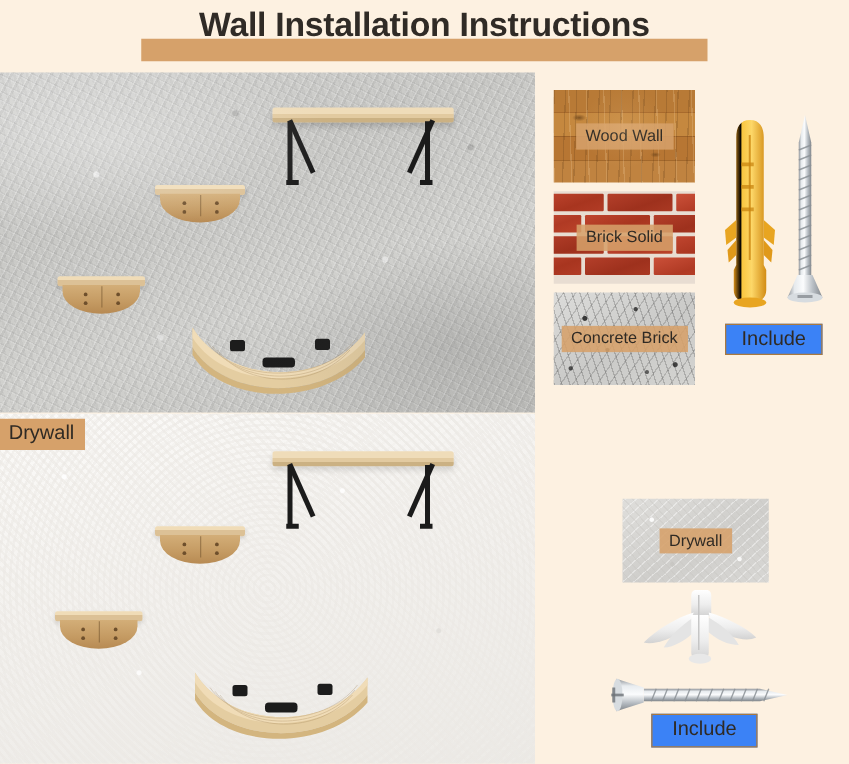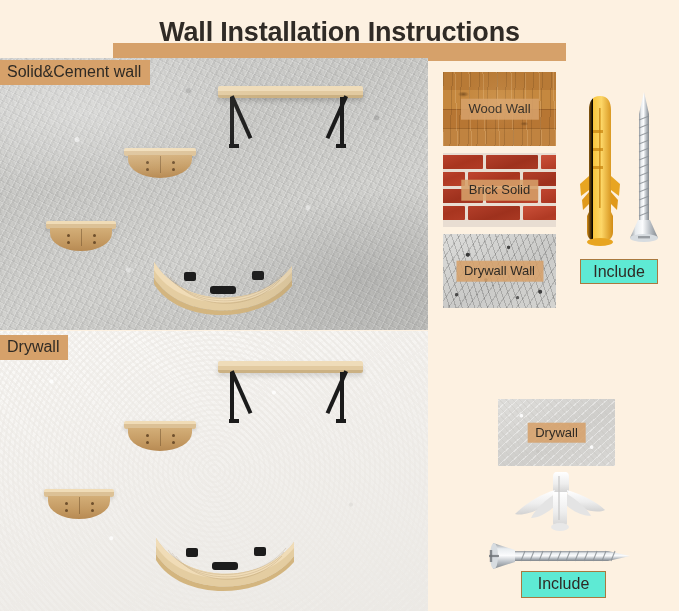--- a/index.html
+++ b/index.html
@@ -5,21 +5,21 @@
   * { box-sizing: border-box; margin: 0; padding: 0; }
   html, body {
     width: 679px; height: 611px;
     background: #fdf1e1;
     font-family: "Liberation Sans", sans-serif;
     overflow: hidden;
   }
   #root { position: relative; width: 679px; height: 611px; background: #fdf1e1; }
 
   
-  .title-wrap { position: absolute; left: 0; top: 4px; width: 633px; height: 48px; margin-top: 12px; }
+  .title-wrap { position: absolute; left: 0; top: 4px; width: 633px; height: 48px; }
   .title-bar {
     position: absolute; left: 113px; top: 27px;
     width: 453px; height: 18px;
     background: #d6a16a;
   }
   .title-text {
     position: absolute; left: 0; top: 1px; width: 679px;
     text-align: center;
     font-size: 27px; font-weight: bold; letter-spacing: -0.2px;
     color: #302b26;
@@ -146,21 +146,21 @@
       radial-gradient(circle at 80% 72%, rgba(255,255,255,.85) 0 1.4px, transparent 2.2px),
       radial-gradient(circle at 34% 78%, rgba(196,194,190,.6) 0 1.3px, transparent 2.1px),
       repeating-linear-gradient(48deg, rgba(200,198,194,.35) 0 1px, transparent 1px 5px),
       repeating-linear-gradient(-42deg, rgba(255,255,255,.4) 0 1px, transparent 1px 6px),
       linear-gradient(150deg, #dfdedb, #cfcecb 55%, #d8d7d4);
   }
 
   
   .include-box {
     position: absolute;
-    background: #5eead4;
+    background: #3b82f6;
     border: 1px solid #a9793f;
     color: #2f2a24;
     font-size: 16px;
     text-align: center;
     line-height: 23px;
     white-space: nowrap;
   }
   .include-top { left: 580px; top: 259px; width: 78px; height: 25px; }
   .include-bottom { left: 521px; top: 571px; width: 85px; height: 27px; }
 
@@ -243,21 +243,20 @@
       <g opacity=".28" stroke="#8a6a3c" stroke-width=".7">
         <path d="M18 16 C40 48 108 50 136 14" fill="none"></path>
         <path d="M22 19 C44 50 106 52 134 18" fill="none"></path>
         <path d="M26 22 C48 52 104 54 132 22" fill="none"></path>
       </g>
       <rect x="36" y="14" width="12" height="9" rx="2" fill="#1c1c1c"></rect>
       <rect x="62" y="28" width="26" height="8" rx="3" fill="#1c1c1c"></rect>
       <rect x="104" y="13" width="12" height="9" rx="2" fill="#1c1c1c"></rect>
     </svg>
   </div>
-  <div class="panel-label cement">Solid&amp;Cement wall</div>
 
   <div class="photo photo-drywall">
     <div class="piece" style="left:218px;top:30px;width:145px;height:70px;">
       <div class="shelf-top" style="left:0;top:0;width:145px;height:12px;box-shadow:0 3px 5px rgba(0,0,0,.13);"></div>
       <div class="bracket" style="left:12px;top:11px;width:4px;height:50px;"></div>
       <div class="bracket" style="left:12px;top:11px;width:4px;height:46px;transform-origin:top left;transform:rotate(-24deg);"></div>
       <div class="bracket" style="left:11px;top:58px;width:10px;height:4px;"></div>
       <div class="bracket" style="left:122px;top:11px;width:4px;height:50px;"></div>
       <div class="bracket" style="left:126px;top:11px;width:4px;height:46px;transform-origin:top right;transform:rotate(24deg);"></div>
       <div class="bracket" style="left:118px;top:58px;width:10px;height:4px;"></div>
@@ -313,21 +312,21 @@
     <div class="brick b2" style="left:-12px;top:36px;width:52px;height:14px;"></div>
     <div class="brick b3" style="left:43px;top:36px;width:52px;height:14px;"></div>
     <div class="brick b1" style="left:98px;top:36px;width:52px;height:14px;"></div>
     <div class="brick b1" style="left:-30px;top:53px;width:52px;height:14px;"></div>
     <div class="brick b2" style="left:25px;top:53px;width:52px;height:14px;"></div>
     <div class="brick b3" style="left:80px;top:53px;width:52px;height:14px;"></div>
     <div class="swatch-label">Brick Solid</div>
   </div>
 
   <div class="swatch swatch-concrete">
-    <div class="swatch-label">Drywall Wall</div>
+    <div class="swatch-label">Concrete Brick</div>
   </div>
 
   <svg class="hw" style="left:578px;top:92px;" width="44" height="158" viewBox="0 0 44 158">
     <defs>
       <linearGradient id="gYellow" x1="0" y1="0" x2="1" y2="0">
         <stop offset="0%" stop-color="#d98f17"></stop>
         <stop offset="22%" stop-color="#f8c council"></stop>
         <stop offset="25%" stop-color="#f9c63f"></stop>
         <stop offset="55%" stop-color="#fdd768"></stop>
         <stop offset="100%" stop-color="#d28c15"></stop>

